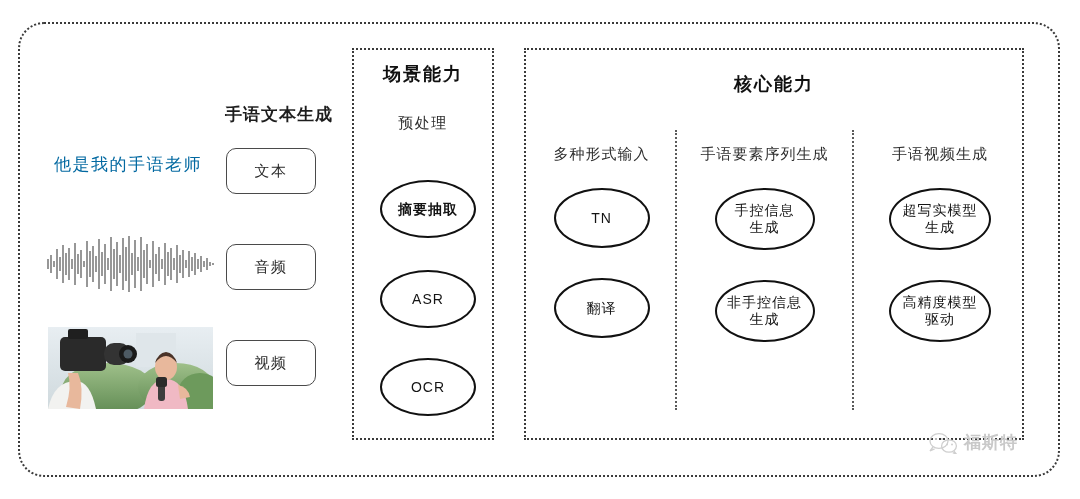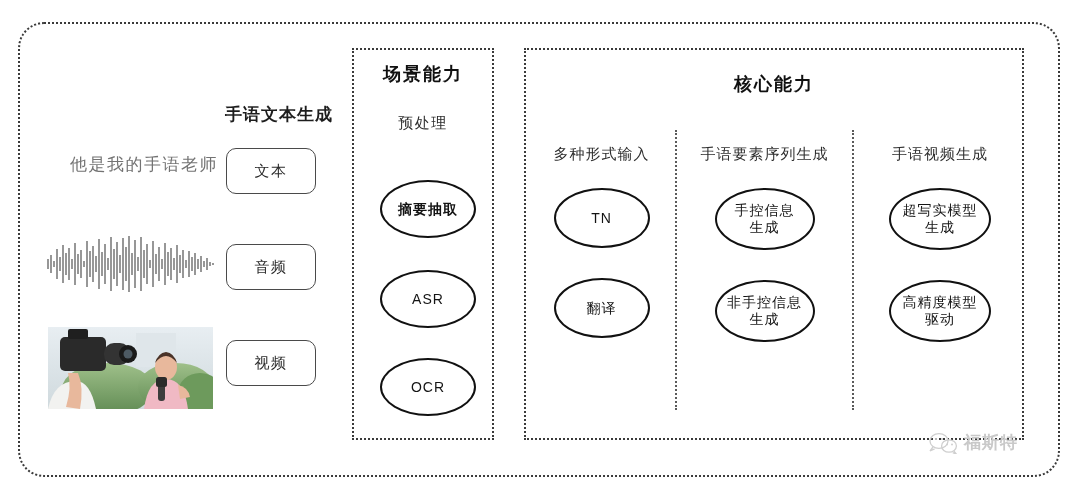--- a/index.html
+++ b/index.html
@@ -8,22 +8,22 @@
   .canvas{position:relative;width:1080px;height:499px;background:#ffffff;}
 
   
   .outer-frame{position:absolute;left:18px;top:22px;width:1042px;height:455px;
       border:2px dotted #3a3a3a;border-radius:26px;box-sizing:border-box;}
 
   
   .input-col{position:absolute;left:30px;top:95px;width:300px;height:330px;}
   .multi-input-title{position:absolute;left:195px;top:8px;width:150px;
       font-size:17px;font-weight:600;letter-spacing:1px;color:#1d1d1d;text-align:left;}
-  .sample-text{position:absolute;left:8px;top:58px;width:180px;text-align:right;
-      font-size:17px;letter-spacing:1.5px;color:#737373;}
+  .sample-text{position:absolute;left:8px;top:58px;width:180px;text-align:center;
+      font-size:17px;letter-spacing:1.5px;color:#0369a1;}
 
   .wave{position:absolute;left:12px;top:140px;width:175px;height:58px;}
   .photo{position:absolute;left:18px;top:232px;width:165px;height:82px;overflow:hidden;}
 
   .chip{position:absolute;width:88px;height:44px;border:1.6px solid #4a4a4a;
       border-radius:10px;background:#fff;display:flex;align-items:center;
       justify-content:center;font-size:15px;letter-spacing:1.5px;color:#2b2b2b;}
   .chip.c1{left:196px;top:53px;}
   .chip.c2{left:196px;top:149px;}
   .chip.c3{left:196px;top:245px;}

